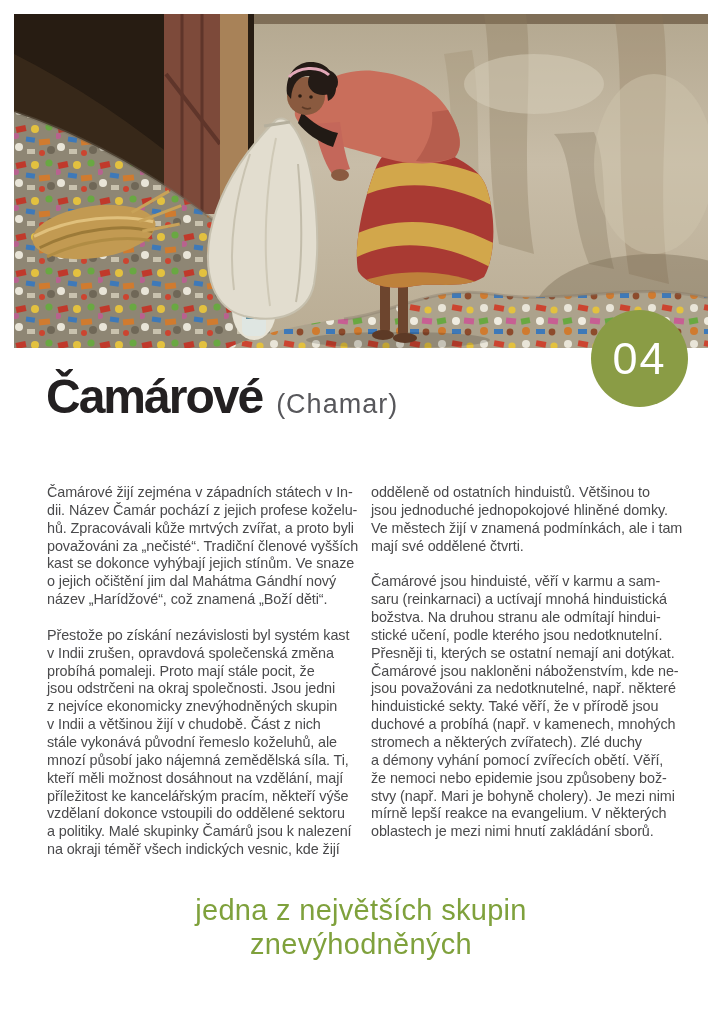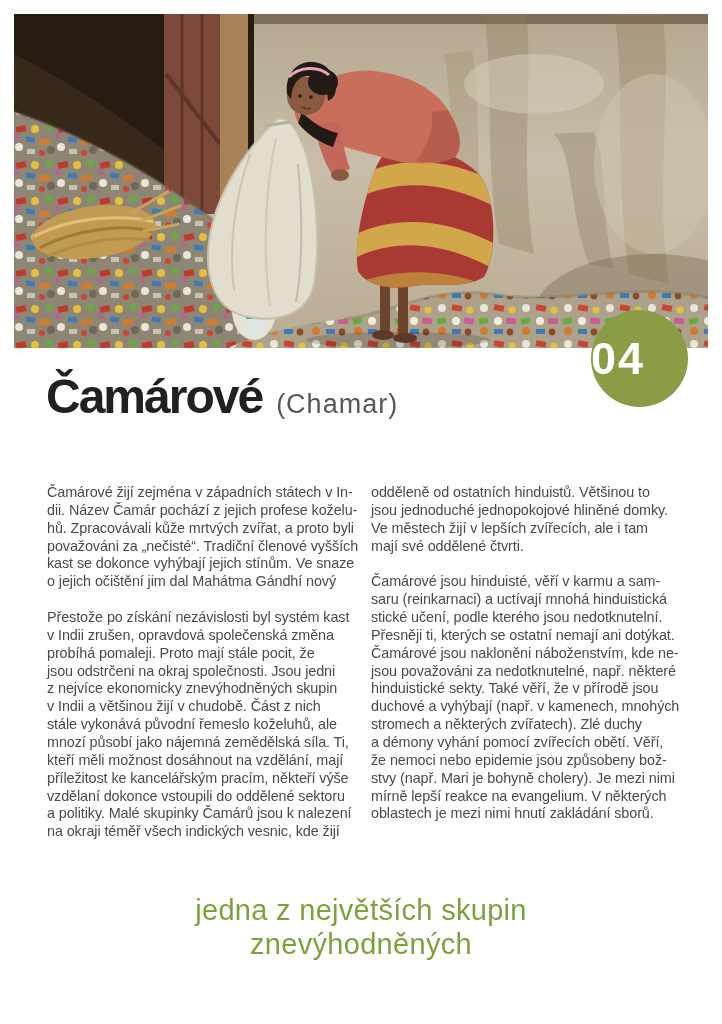--- a/index.html
+++ b/index.html
@@ -8,22 +8,22 @@
     background:#ffffff;overflow:hidden;
     font-family:"Liberation Sans","DejaVu Sans",sans-serif;
   }
   
   .photo{position:absolute;left:14px;top:14px;width:694px;height:334px;}
   .photo svg{display:block;width:100%;height:100%;}
   
   .badge{
     position:absolute;left:591px;top:310px;width:97px;height:97px;
     border-radius:50%;background:var(--accent,#8a9c45);
-    display:flex;align-items:center;
-    color:#ffffff;font-size:45px;font-weight:700;letter-spacing:2px;
+    display:flex;align-items:center;justify-content:center;
+    color:#ffffff;font-size:45px;font-weight:400;letter-spacing:2px;
   }
   
   .heading{
     position:absolute;left:46px;top:372px;display:flex;align-items:baseline;
   }
   .heading h1{
     margin:0;font-size:48px;line-height:1.04;font-weight:800;
     letter-spacing:-2px;color:var(--heading,#232021);
   }
   .heading .subtitle{
@@ -193,20 +193,21 @@
 
   <div class="columns">
     <div class="column">
         <div class="paragraph">
           <div class="line">Čamárové žijí zejména v západních státech v In-</div>
           <div class="line">dii. Název Čamár pochází z jejich profese koželu-</div>
           <div class="line">hů. Zpracovávali kůže mrtvých zvířat, a proto byli</div>
           <div class="line">považováni za „nečisté“. Tradiční členové vyšších</div>
           <div class="line">kast se dokonce vyhýbají jejich stínům. Ve snaze</div>
           <div class="line">o jejich očištění jim dal Mahátma Gándhí nový</div>
+          <div class="line">název „Harídžové“, což znamená „Boží děti“.</div>
         </div>
         <div class="paragraph">
           <div class="line">Přestože po získání nezávislosti byl systém kast</div>
           <div class="line">v Indii zrušen, opravdová společenská změna</div>
           <div class="line">probíhá pomaleji. Proto mají stále pocit, že</div>
           <div class="line">jsou odstrčeni na okraj společnosti. Jsou jedni</div>
           <div class="line">z nejvíce ekonomicky znevýhodněných skupin</div>
           <div class="line">v Indii a většinou žijí v chudobě. Část z nich</div>
           <div class="line">stále vykonává původní řemeslo koželuhů, ale</div>
           <div class="line">mnozí působí jako nájemná zemědělská síla. Ti,</div>
@@ -214,32 +215,33 @@
           <div class="line">příležitost ke kancelářským pracím, někteří výše</div>
           <div class="line">vzdělaní dokonce vstoupili do oddělené sektoru</div>
           <div class="line">a politiky. Malé skupinky Čamárů jsou k nalezení</div>
           <div class="line">na okraji téměř všech indických vesnic, kde žijí</div>
         </div>
       </div>
     <div class="column">
         <div class="paragraph">
           <div class="line">odděleně od ostatních hinduistů. Většinou to</div>
           <div class="line">jsou jednoduché jednopokojové hliněné domky.</div>
-          <div class="line">Ve městech žijí v lepších zvířecích, ale i tam</div>
+          <div class="line">Ve městech žijí v znamená podmínkách, ale i tam</div>
           <div class="line">mají své oddělené čtvrti.</div>
         </div>
         <div class="paragraph">
           <div class="line">Čamárové jsou hinduisté, věří v karmu a sam-</div>
           <div class="line">saru (reinkarnaci) a uctívají mnohá hinduistická</div>
+          <div class="line">božstva. Na druhou stranu ale odmítají hindui-</div>
           <div class="line">stické učení, podle kterého jsou nedotknutelní.</div>
           <div class="line">Přesněji ti, kterých se ostatní nemají ani dotýkat.</div>
           <div class="line">Čamárové jsou nakloněni náboženstvím, kde ne-</div>
           <div class="line">jsou považováni za nedotknutelné, např. některé</div>
           <div class="line">hinduistické sekty. Také věří, že v přírodě jsou</div>
-          <div class="line">duchové a vyhýbají (např. v kamenech, mnohých</div>
+          <div class="line">duchové a probíhá (např. v kamenech, mnohých</div>
           <div class="line">stromech a některých zvířatech). Zlé duchy</div>
           <div class="line">a démony vyhání pomocí zvířecích obětí. Věří,</div>
           <div class="line">že nemoci nebo epidemie jsou způsobeny bož-</div>
           <div class="line">stvy (např. Mari je bohyně cholery). Je mezi nimi</div>
           <div class="line">mírně lepší reakce na evangelium. V některých</div>
           <div class="line">oblastech je mezi nimi hnutí zakládání sborů.</div>
         </div>
       </div>
   </div>
 

